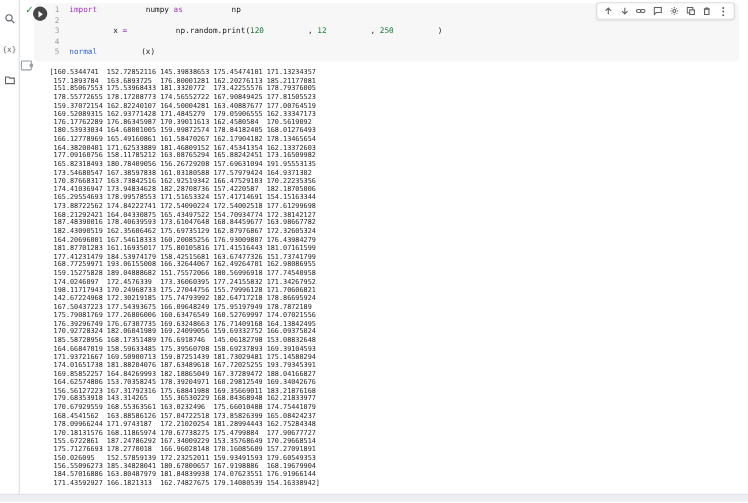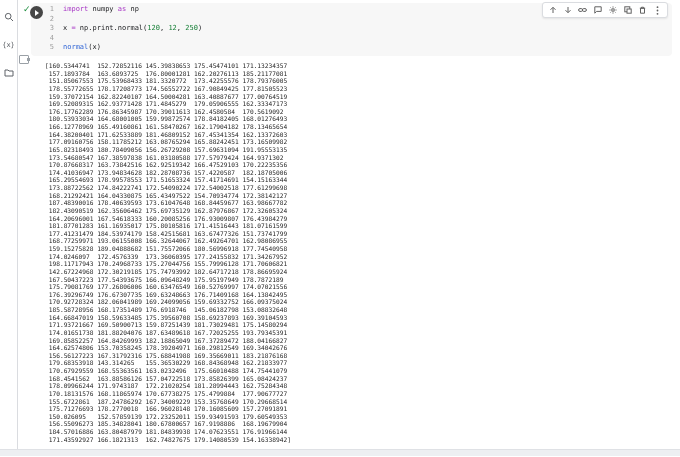--- a/index.html
+++ b/index.html
@@ -11,21 +11,21 @@
   .rail-icon svg{display:block;}
   .vars-glyph{font-size:7px;color:#5f6368;font-family:"DejaVu Sans Mono",monospace;}
   
   .cell{position:absolute;left:31px;top:3px;width:641px;height:53px;background:#f7f7f7;border-radius:4px;}
   .check{position:absolute;left:23px;top:5px;font-size:9px;color:#1e8e3e;line-height:9px;}
   .runbtn{position:absolute;left:30px;top:6px;width:13px;height:13px;border-radius:50%;background:#464646;cursor:pointer;}
   .runbtn .tri{position:absolute;left:5px;top:3.5px;width:0;height:0;border-left:4px solid #fff;border-top:3px solid transparent;border-bottom:3px solid transparent;}
   .editor{position:absolute;left:44px;top:5px;right:8px;font-family:"DejaVu Sans Mono",monospace;font-size:7px;line-height:9.5px;}
   .crow{display:flex;white-space:pre;}
   .lnum{width:10px;text-align:right;margin-right:9px;color:#9e9e9e;flex:none;}
-  .tok-pl{color:#202124;}
+  .tok-pl{color:#202124;padding-left:40px;}
   .tok-kw{color:#a735c5;}
   .tok-op{color:#a735c5;}
   .tok-num{color:#188038;}
   .tok-fn{color:#3367d6;}
   
   .celltools{position:absolute;right:12px;top:2px;height:14px;display:flex;align-items:center;gap:6px;
              background:#fff;border:1px solid #dadce0;border-radius:3px;padding:0 5px;box-shadow:0 1px 2px rgba(0,0,0,.08);}
   .ct-icon{width:9px;height:9px;color:#616161;display:flex;align-items:center;justify-content:center;cursor:pointer;}
   .ct-icon svg{display:block;}
   
@@ -59,21 +59,21 @@
   </div>
 
   <div class="cell"></div>
   <div class="check">✓</div>
   <div class="runbtn">
     <div class="tri"></div>
   </div>
   <div class="editor" id="editor">
       <div class="crow"><span class="lnum">1</span><span class="tok-kw">import</span><span class="tok-pl"> numpy </span><span class="tok-kw">as</span><span class="tok-pl"> np</span></div>
       <div class="crow"><span class="lnum">2</span></div>
-      <div class="crow"><span class="lnum">3</span><span class="tok-pl">x </span><span class="tok-op">=</span><span class="tok-pl"> np.print.normal(</span><span class="tok-num">120</span><span class="tok-pl">, </span><span class="tok-num">12</span><span class="tok-pl">, </span><span class="tok-num">250</span><span class="tok-pl">)</span></div>
+      <div class="crow"><span class="lnum">3</span><span class="tok-pl">x </span><span class="tok-op">=</span><span class="tok-pl"> np.random.print(</span><span class="tok-num">120</span><span class="tok-pl">, </span><span class="tok-num">12</span><span class="tok-pl">, </span><span class="tok-num">250</span><span class="tok-pl">)</span></div>
       <div class="crow"><span class="lnum">4</span></div>
       <div class="crow"><span class="lnum">5</span><span class="tok-fn">normal</span><span class="tok-pl">(x)</span></div>
     </div>
 
   <div class="celltools">
     <div class="ct-icon">
       <svg width="8" height="8" viewBox="0 0 8 8">
           <path d="M4 7 V1.5 M1.5 3.8 L4 1.3 L6.5 3.8" fill="none" stroke="#616161" stroke-width="1"></path>
         </svg>
     </div>

